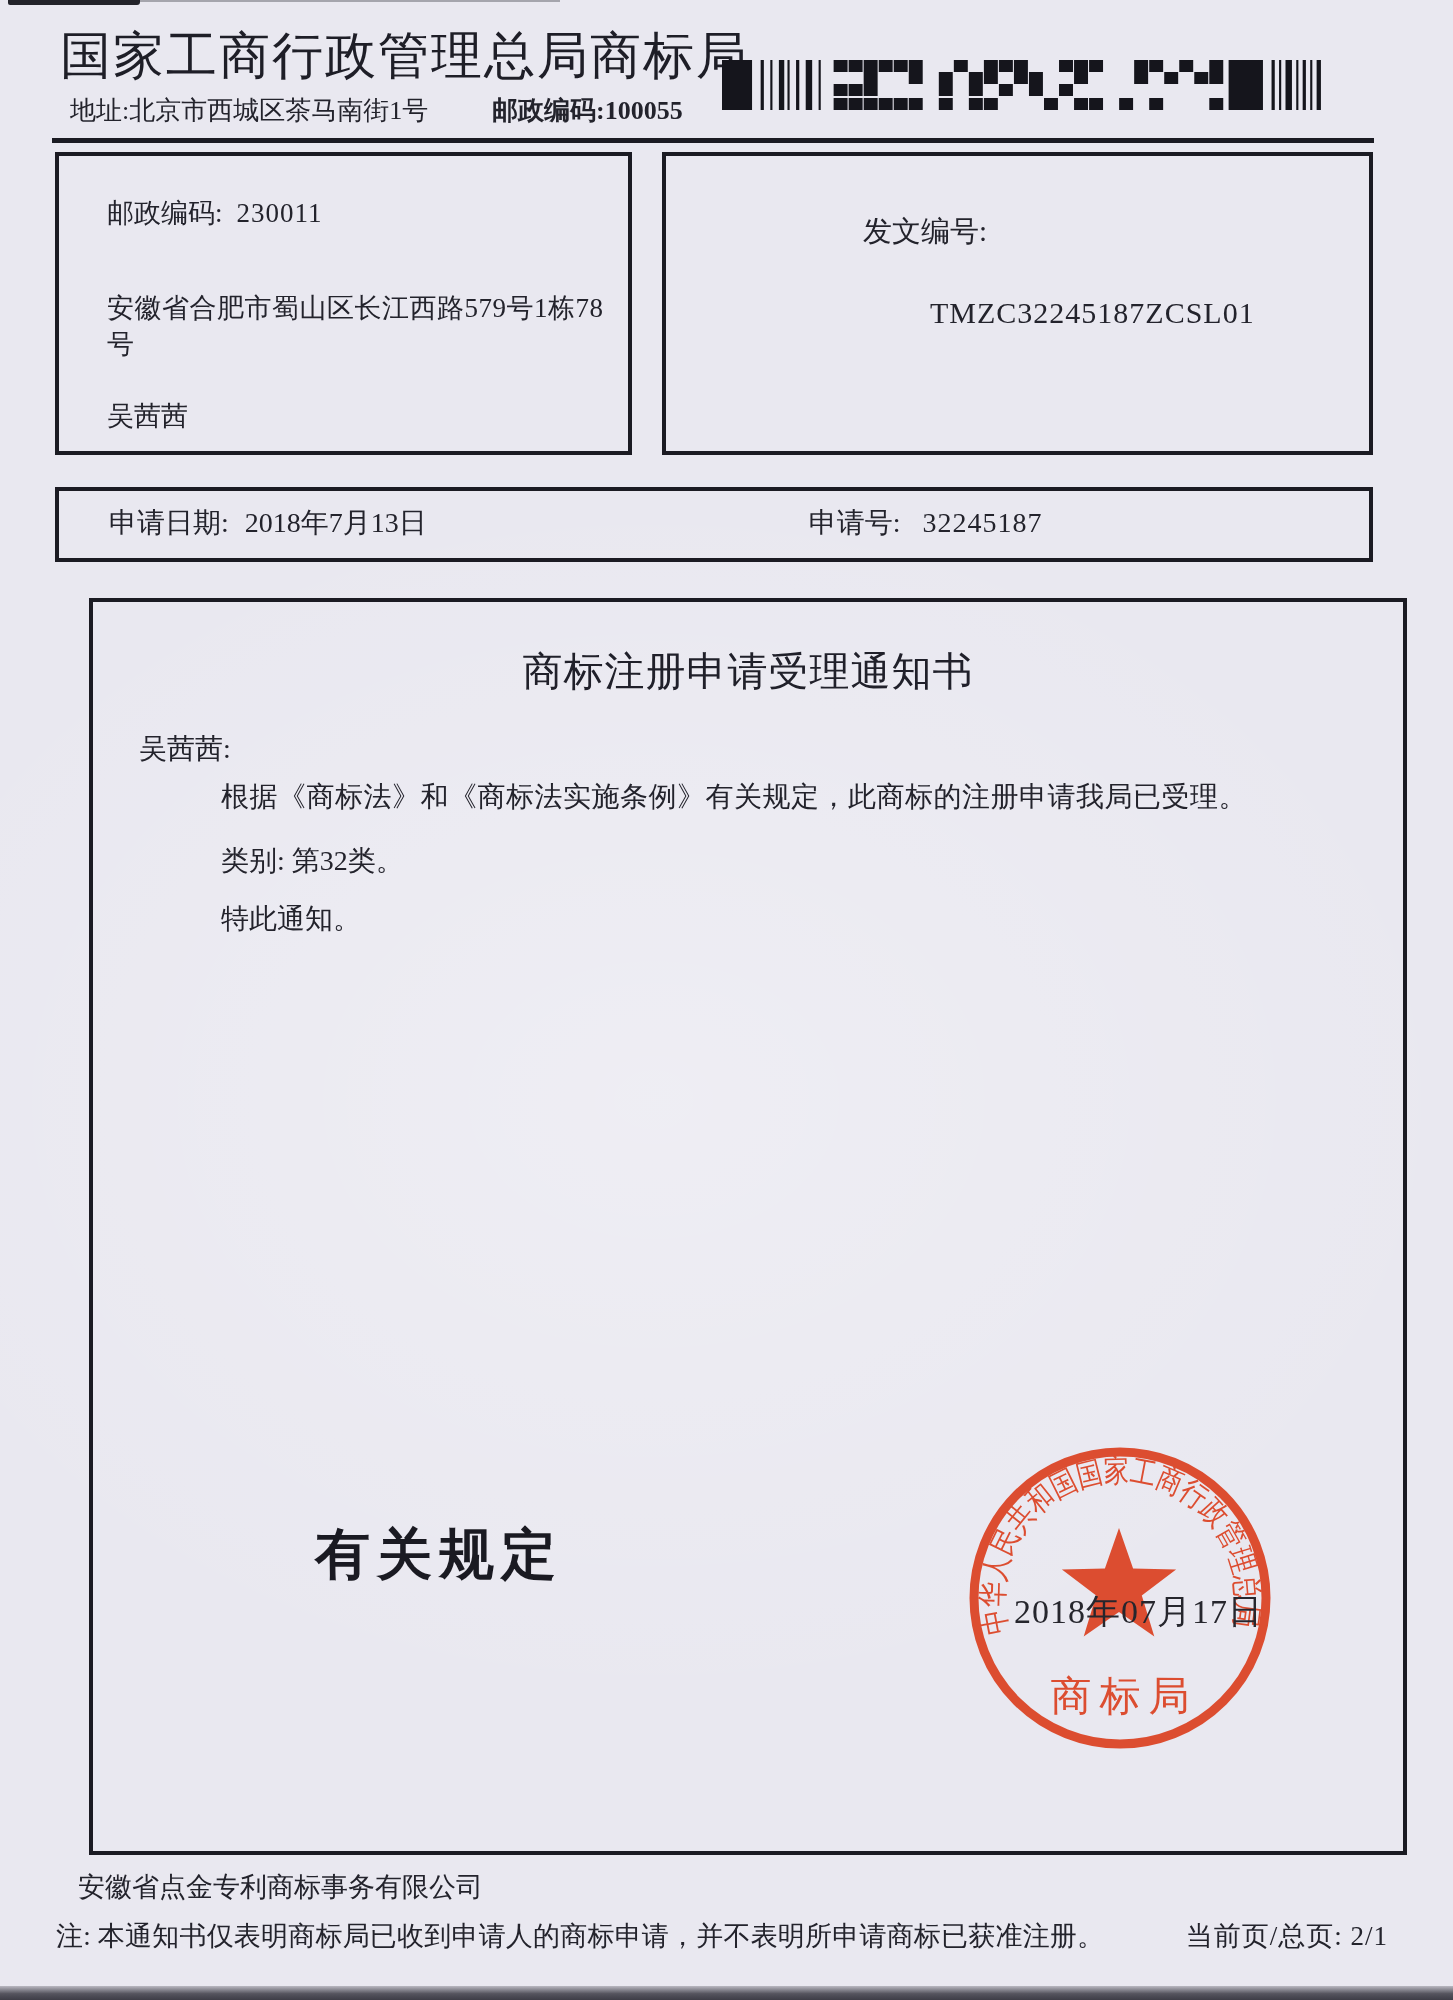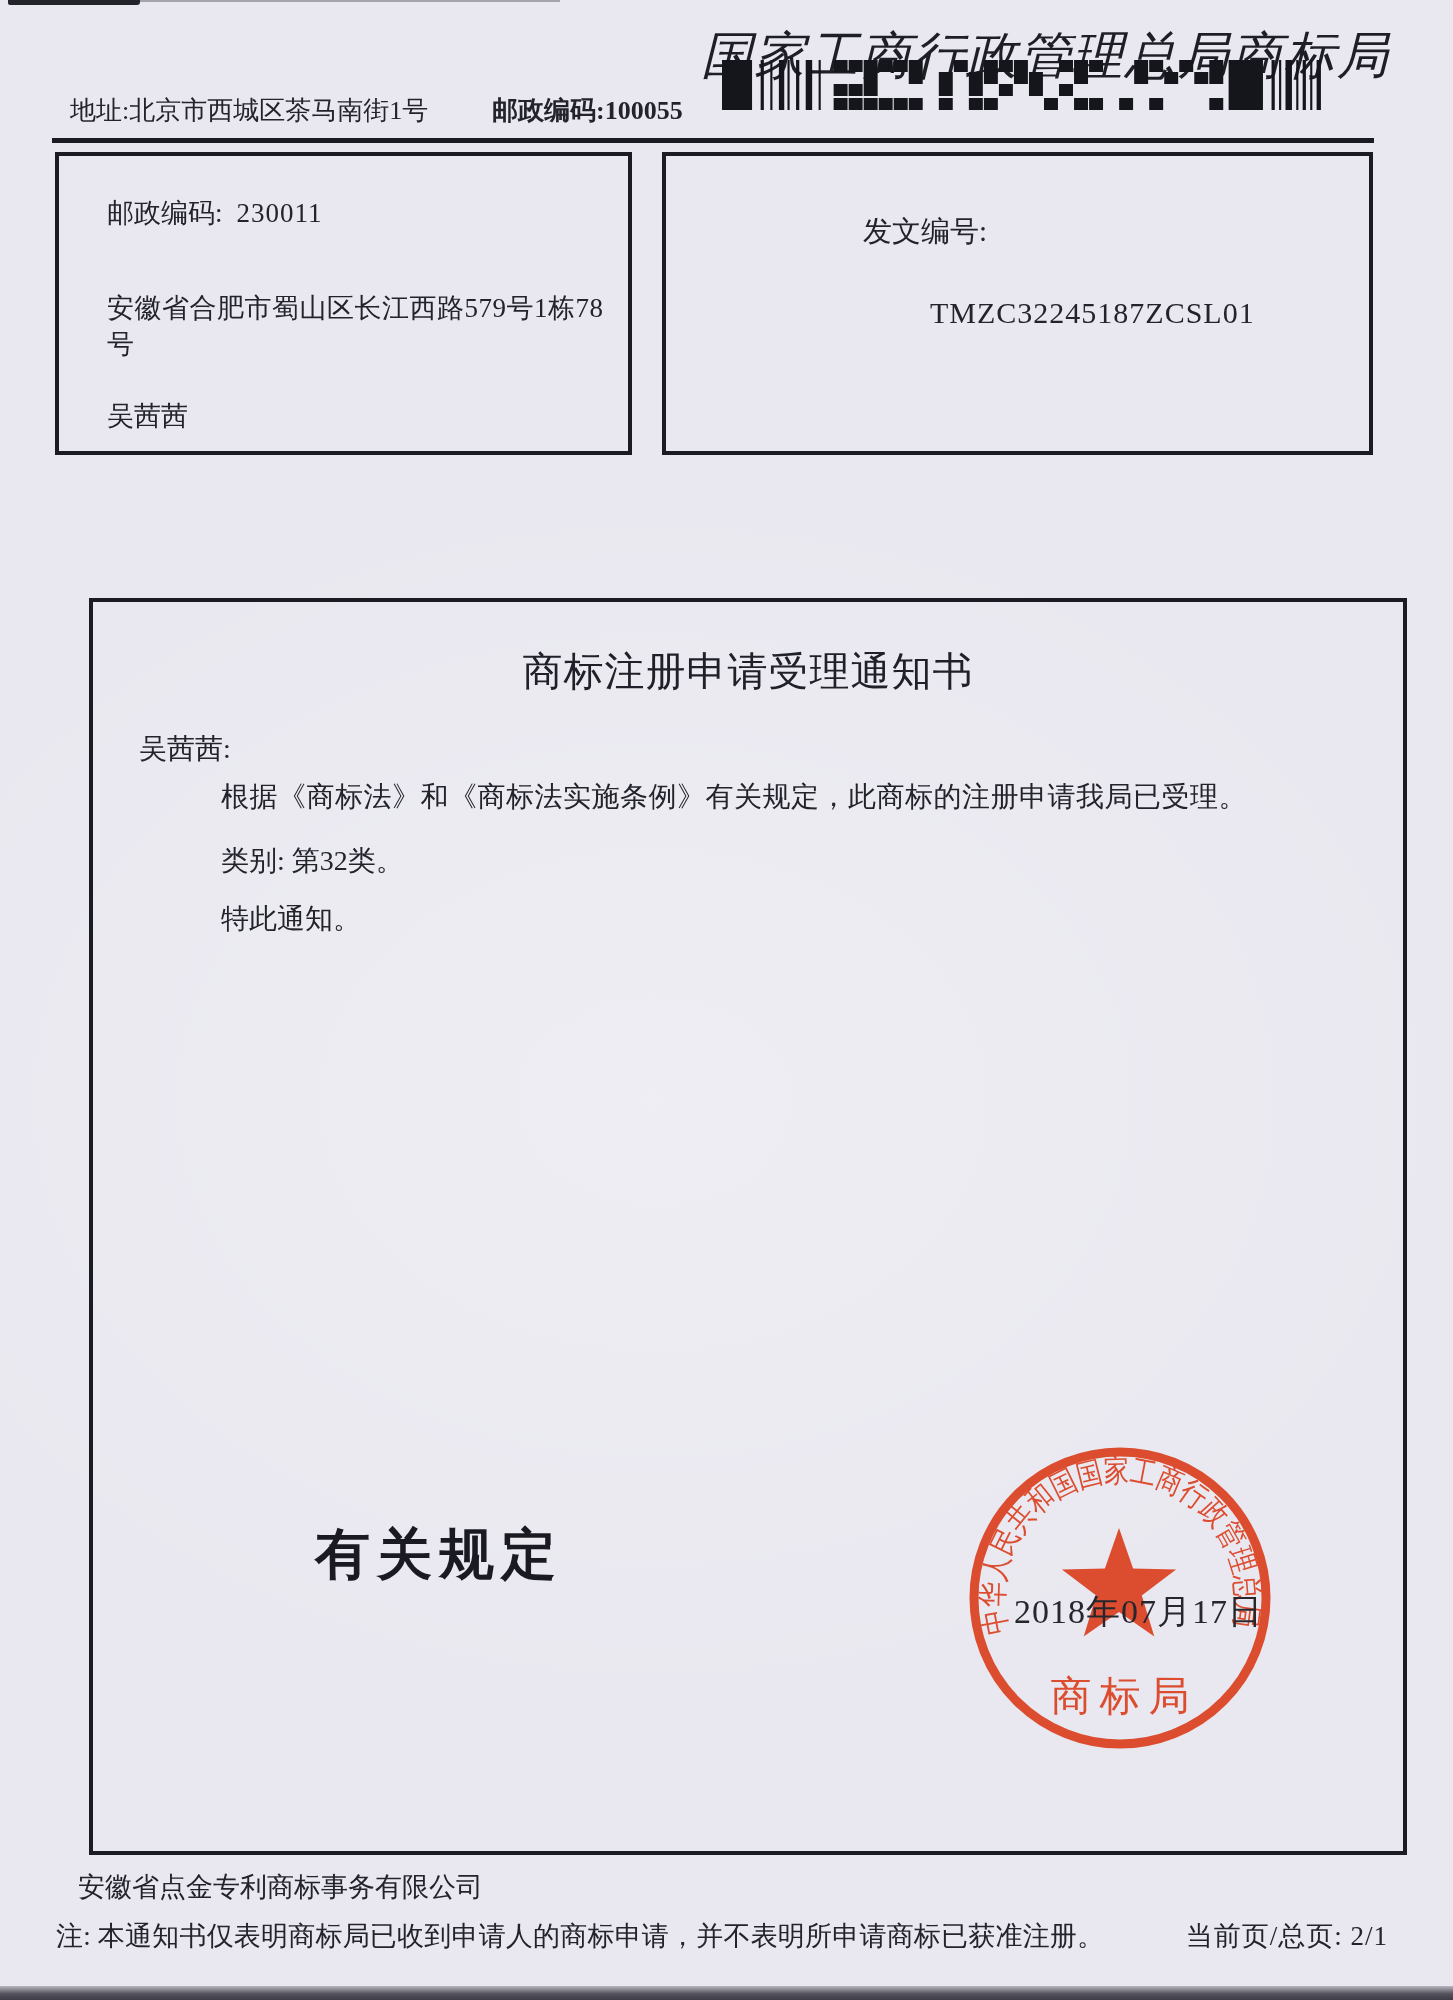--- a/index.html
+++ b/index.html
@@ -12,21 +12,21 @@
     font-family:"Liberation Serif","DejaVu Serif",serif;
     color:#23232c;overflow:hidden;
   }
   .abs{position:absolute;}
   
   .edge-top{left:8px;top:0;width:132px;height:5px;background:#23232a;border-radius:0 0 3px 2px;}
   .edge-top2{left:140px;top:0;width:420px;height:2px;background:rgba(40,40,48,.35);}
   .edge-bottom{left:0;top:1986px;width:1453px;height:14px;
     background:linear-gradient(#b9b8c1,#55545e 55%,#3e3d47);}
   
-  .h-title{left:60px;top:22px;width:1330px;text-align:right;font-size:51px;letter-spacing:2px;color:#1e1e27;font-style:italic;}
+  .h-title{left:60px;top:22px;width:1330px;text-align:left;font-size:51px;letter-spacing:2px;color:#1e1e27;}
   .h-addr{left:70px;top:93px;font-size:26px;font-weight:normal;color:#23232c;}
   .h-postal{left:492px;top:93px;font-size:26px;font-weight:bold;color:#23232c;}
   .barcode{left:722px;top:60px;width:644px;height:50px;}
   .barcode svg{width:100%;height:100%;}
   .h-rule{left:52px;top:138px;width:1322px;height:5px;background:#1b1b23;}
   
   .box{border:4px solid #1b1b23;background:transparent;}
   .recipient-box{left:55px;top:152px;width:569px;height:295px;}
   .rc-row{position:absolute;left:48px;top:39px;font-size:27px;}
   .rc-val{margin-left:14px;letter-spacing:1px;}
@@ -149,20 +149,25 @@
     </div>
     <div class="rc-addr">安徽省合肥市蜀山区长江西路579号1栋78号</div>
     <div class="rc-name">吴茜茜</div>
   </div>
 
   <div class="abs box doc-box">
     <div class="doc-label">发文编号:</div>
     <div class="doc-value">TMZC32245187ZCSL01</div>
   </div>
 
+  <div class="abs box app-bar">
+    <div class="app-line">
+      <span>申请日期:</span><span class="app-date-val">2018年7月13日</span><span class="app-no-label">申请号:</span><span class="app-no-val">32245187</span>
+    </div>
+  </div>
 
   <div class="abs box main-box">
     <div class="n-title">商标注册申请受理通知书</div>
     <div class="n-salutation">吴茜茜:</div>
     <div class="n-line1">根据《商标法》和《商标法实施条例》有关规定，此商标的注册申请我局已受理。</div>
     <div class="n-line2">类别: 第32类。</div>
     <div class="n-line3">特此通知。</div>
     <div class="n-trademark">有关规定</div>
   </div>
 

